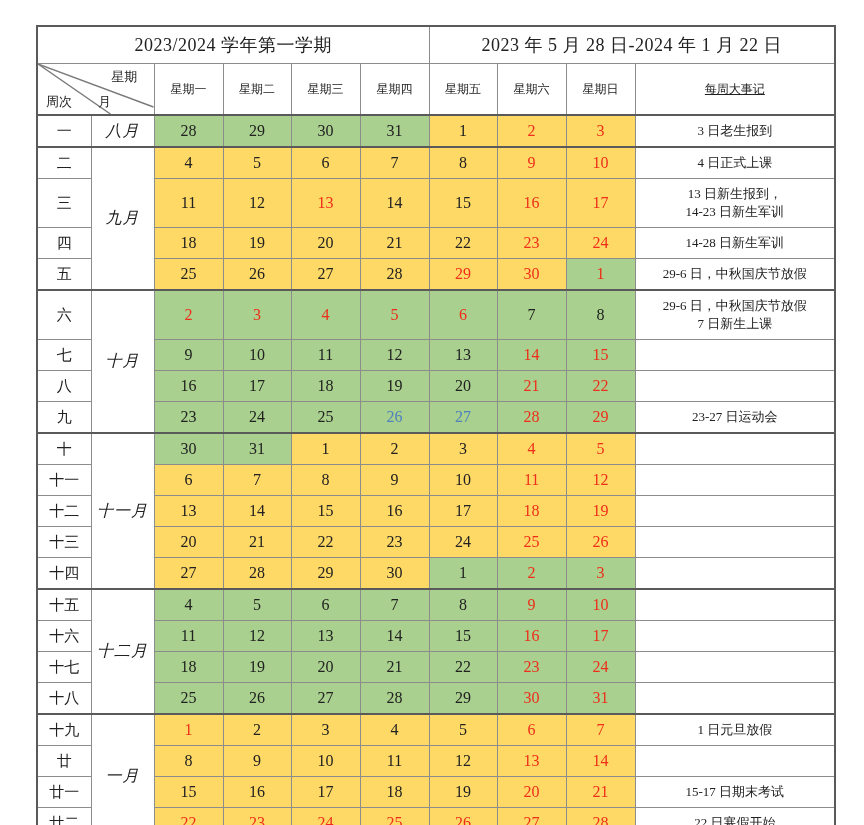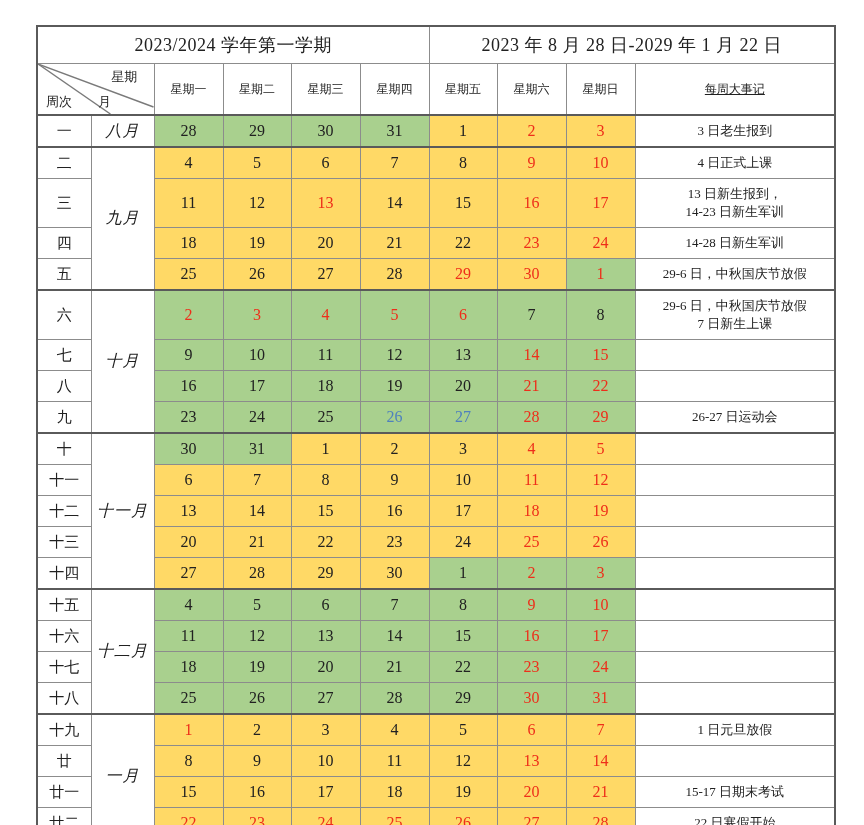--- a/index.html
+++ b/index.html
@@ -62,21 +62,21 @@
         <col style="width:69px">
         <col style="width:69px">
       <col style="width:68px">
         <col style="width:69px">
         <col style="width:69px">
       <col style="width:200px">
     </colgroup>
     <thead>
       <tr>
         <td class="title-cell" colspan="6">2023/2024 学年第一学期</td>
-        <td class="title-cell" colspan="4">2023 年 8 月 28 日-2029 年 1 月 22 日</td>
+        <td class="title-cell" colspan="4">2023 年 5 月 28 日-2024 年 1 月 22 日</td>
       </tr>
       <tr id="dayhead-row">
         <th class="corner" colspan="2">
           <svg viewBox="0 0 118 50" preserveAspectRatio="none">
             <line x1="0" y1="0" x2="118" y2="43" stroke="#7a7a7a" stroke-width="1.4"></line>
             <line x1="0" y1="0" x2="74" y2="50" stroke="#7a7a7a" stroke-width="1.4"></line>
           </svg>
           <span class="c-top">星期</span>
           <span class="c-mid">月</span>
           <span class="c-bot">周次</span>
@@ -187,21 +187,21 @@
         </tr>
         <tr>
           <td class="week-cell">九</td>
           <td class="date-cell bg-g fg-k">23</td>
           <td class="date-cell bg-g fg-k">24</td>
           <td class="date-cell bg-g fg-k">25</td>
           <td class="date-cell bg-g fg-b">26</td>
           <td class="date-cell bg-g fg-b">27</td>
           <td class="date-cell bg-g fg-r">28</td>
           <td class="date-cell bg-g fg-r">29</td>
-          <td class="remark-cell">26-27 日运动会</td>
+          <td class="remark-cell">23-27 日运动会</td>
         </tr>
         <tr class="mstart">
           <td class="week-cell">十</td>
           <td class="month-cell" rowspan="5">十一月</td>
           <td class="date-cell bg-g fg-k">30</td>
           <td class="date-cell bg-g fg-k">31</td>
           <td class="date-cell bg-y fg-k">1</td>
           <td class="date-cell bg-y fg-k">2</td>
           <td class="date-cell bg-y fg-k">3</td>
           <td class="date-cell bg-y fg-r">4</td>

